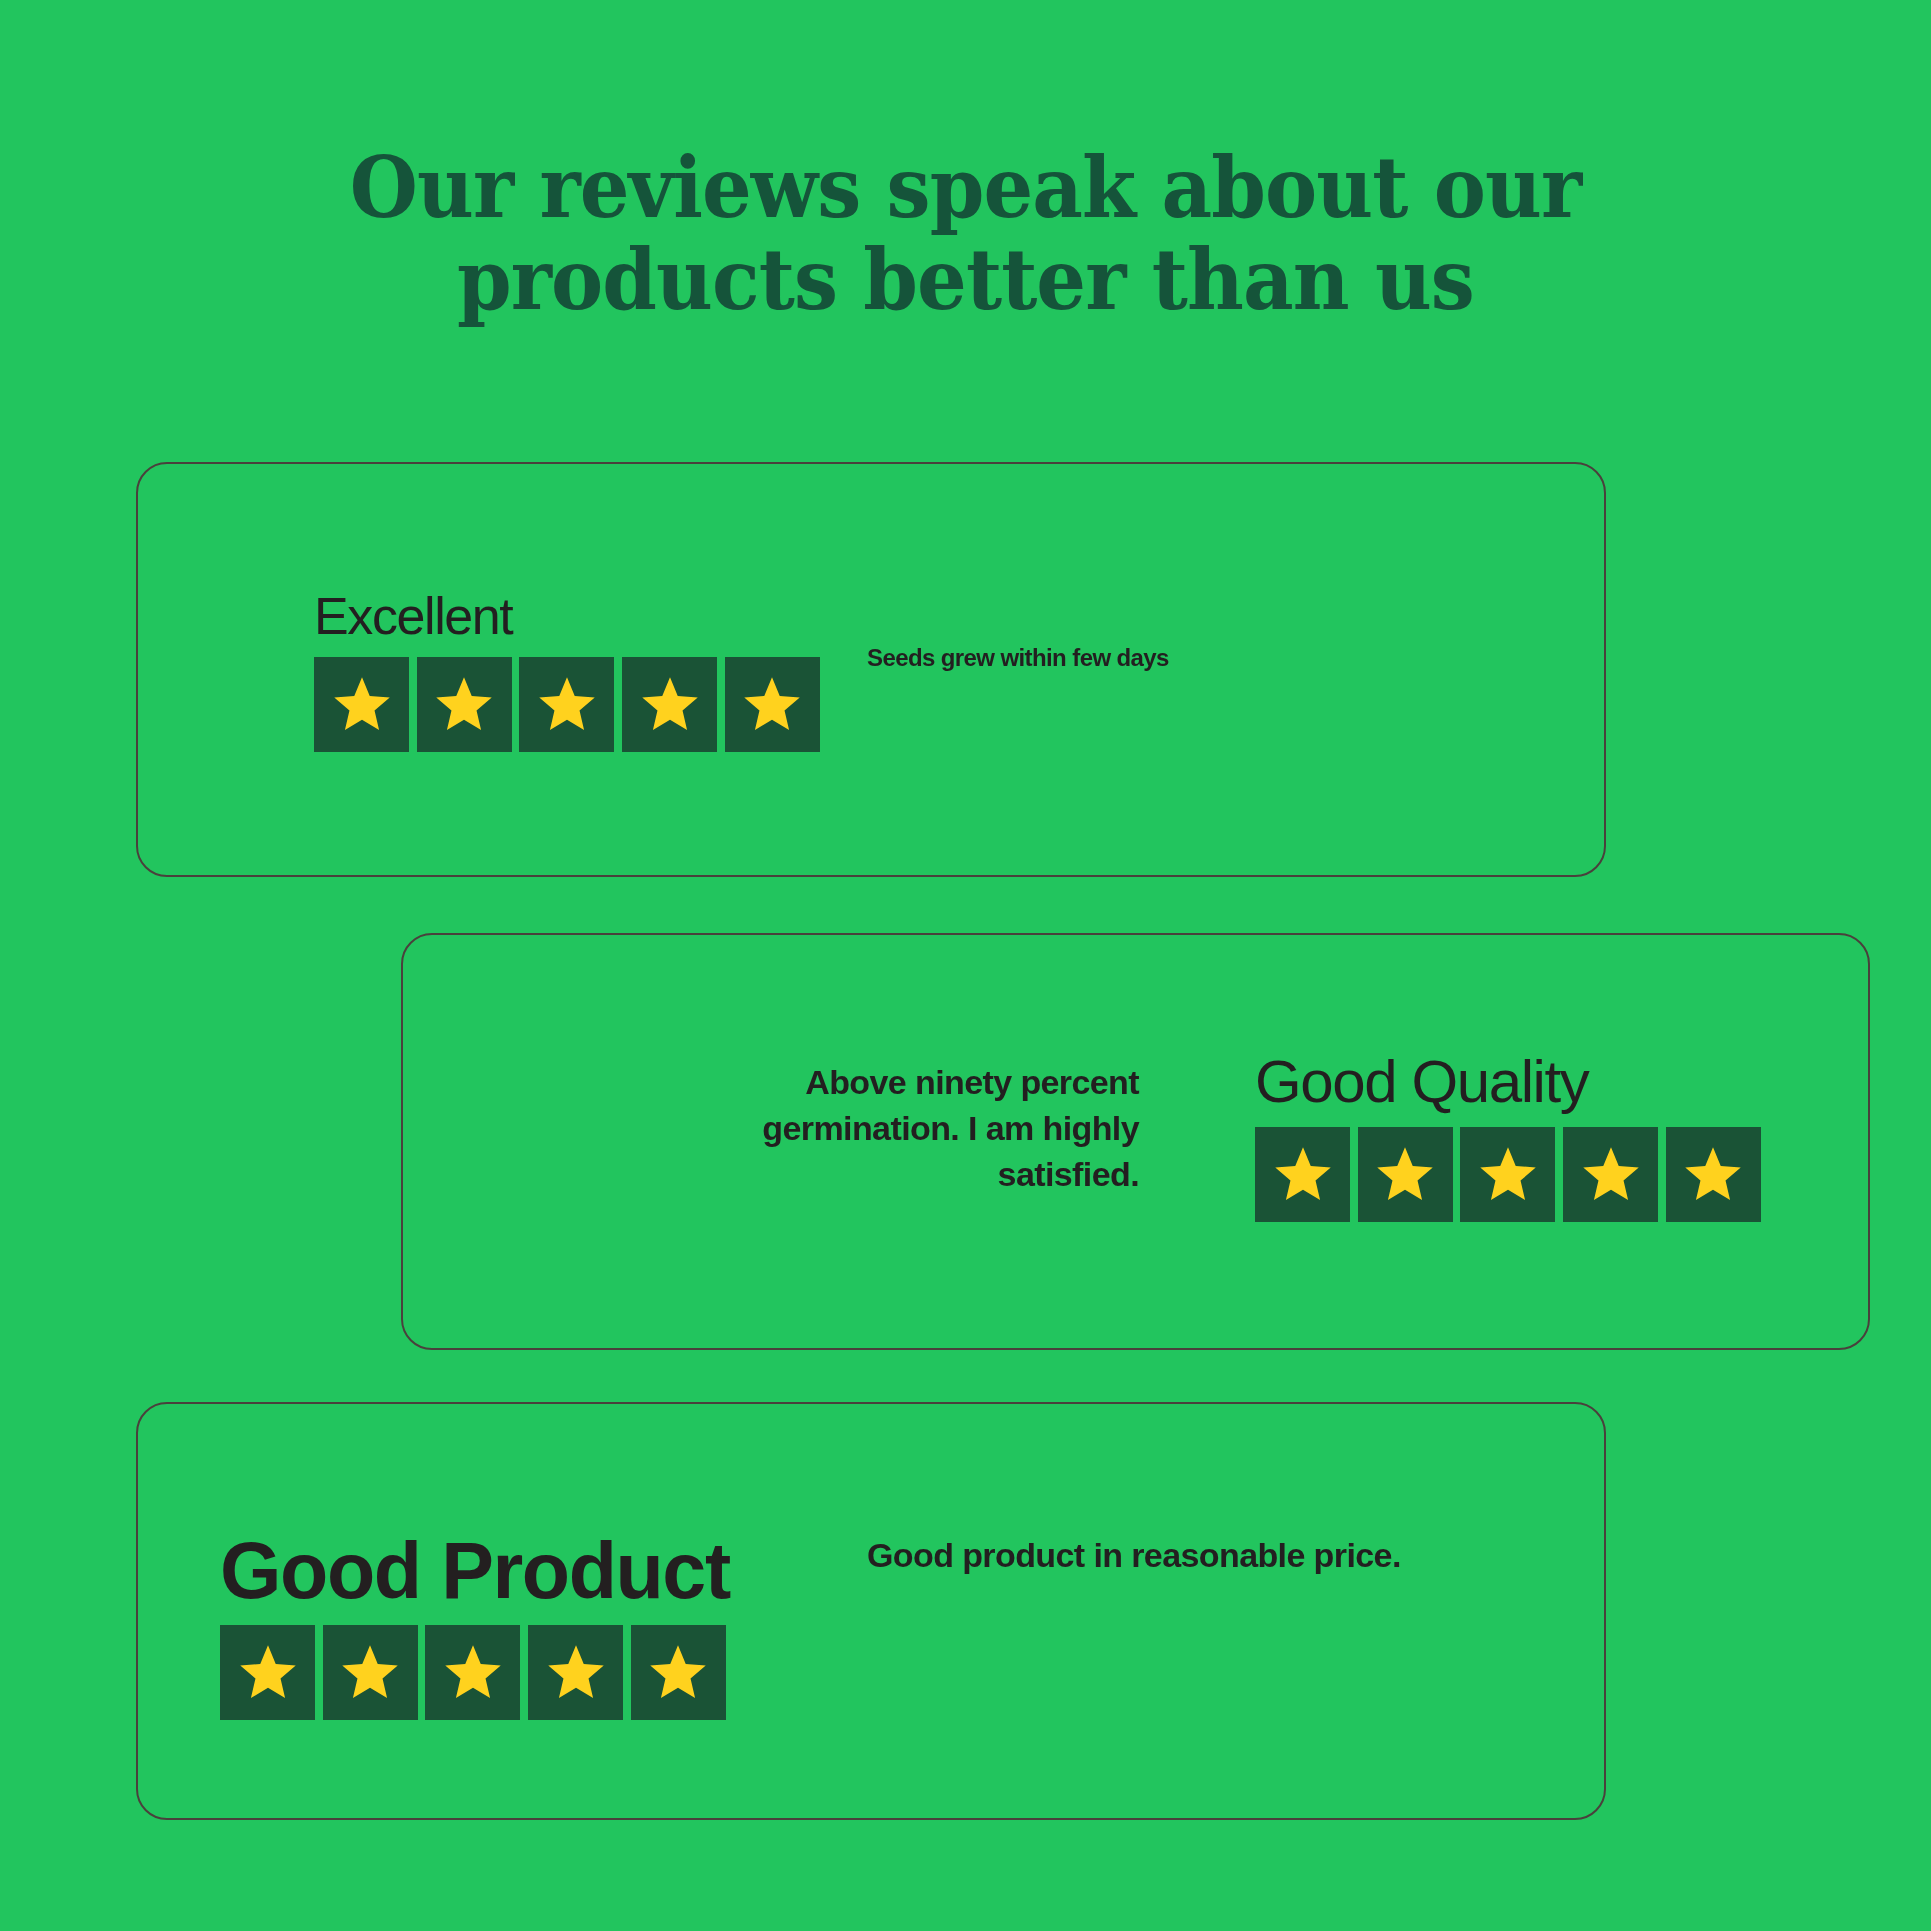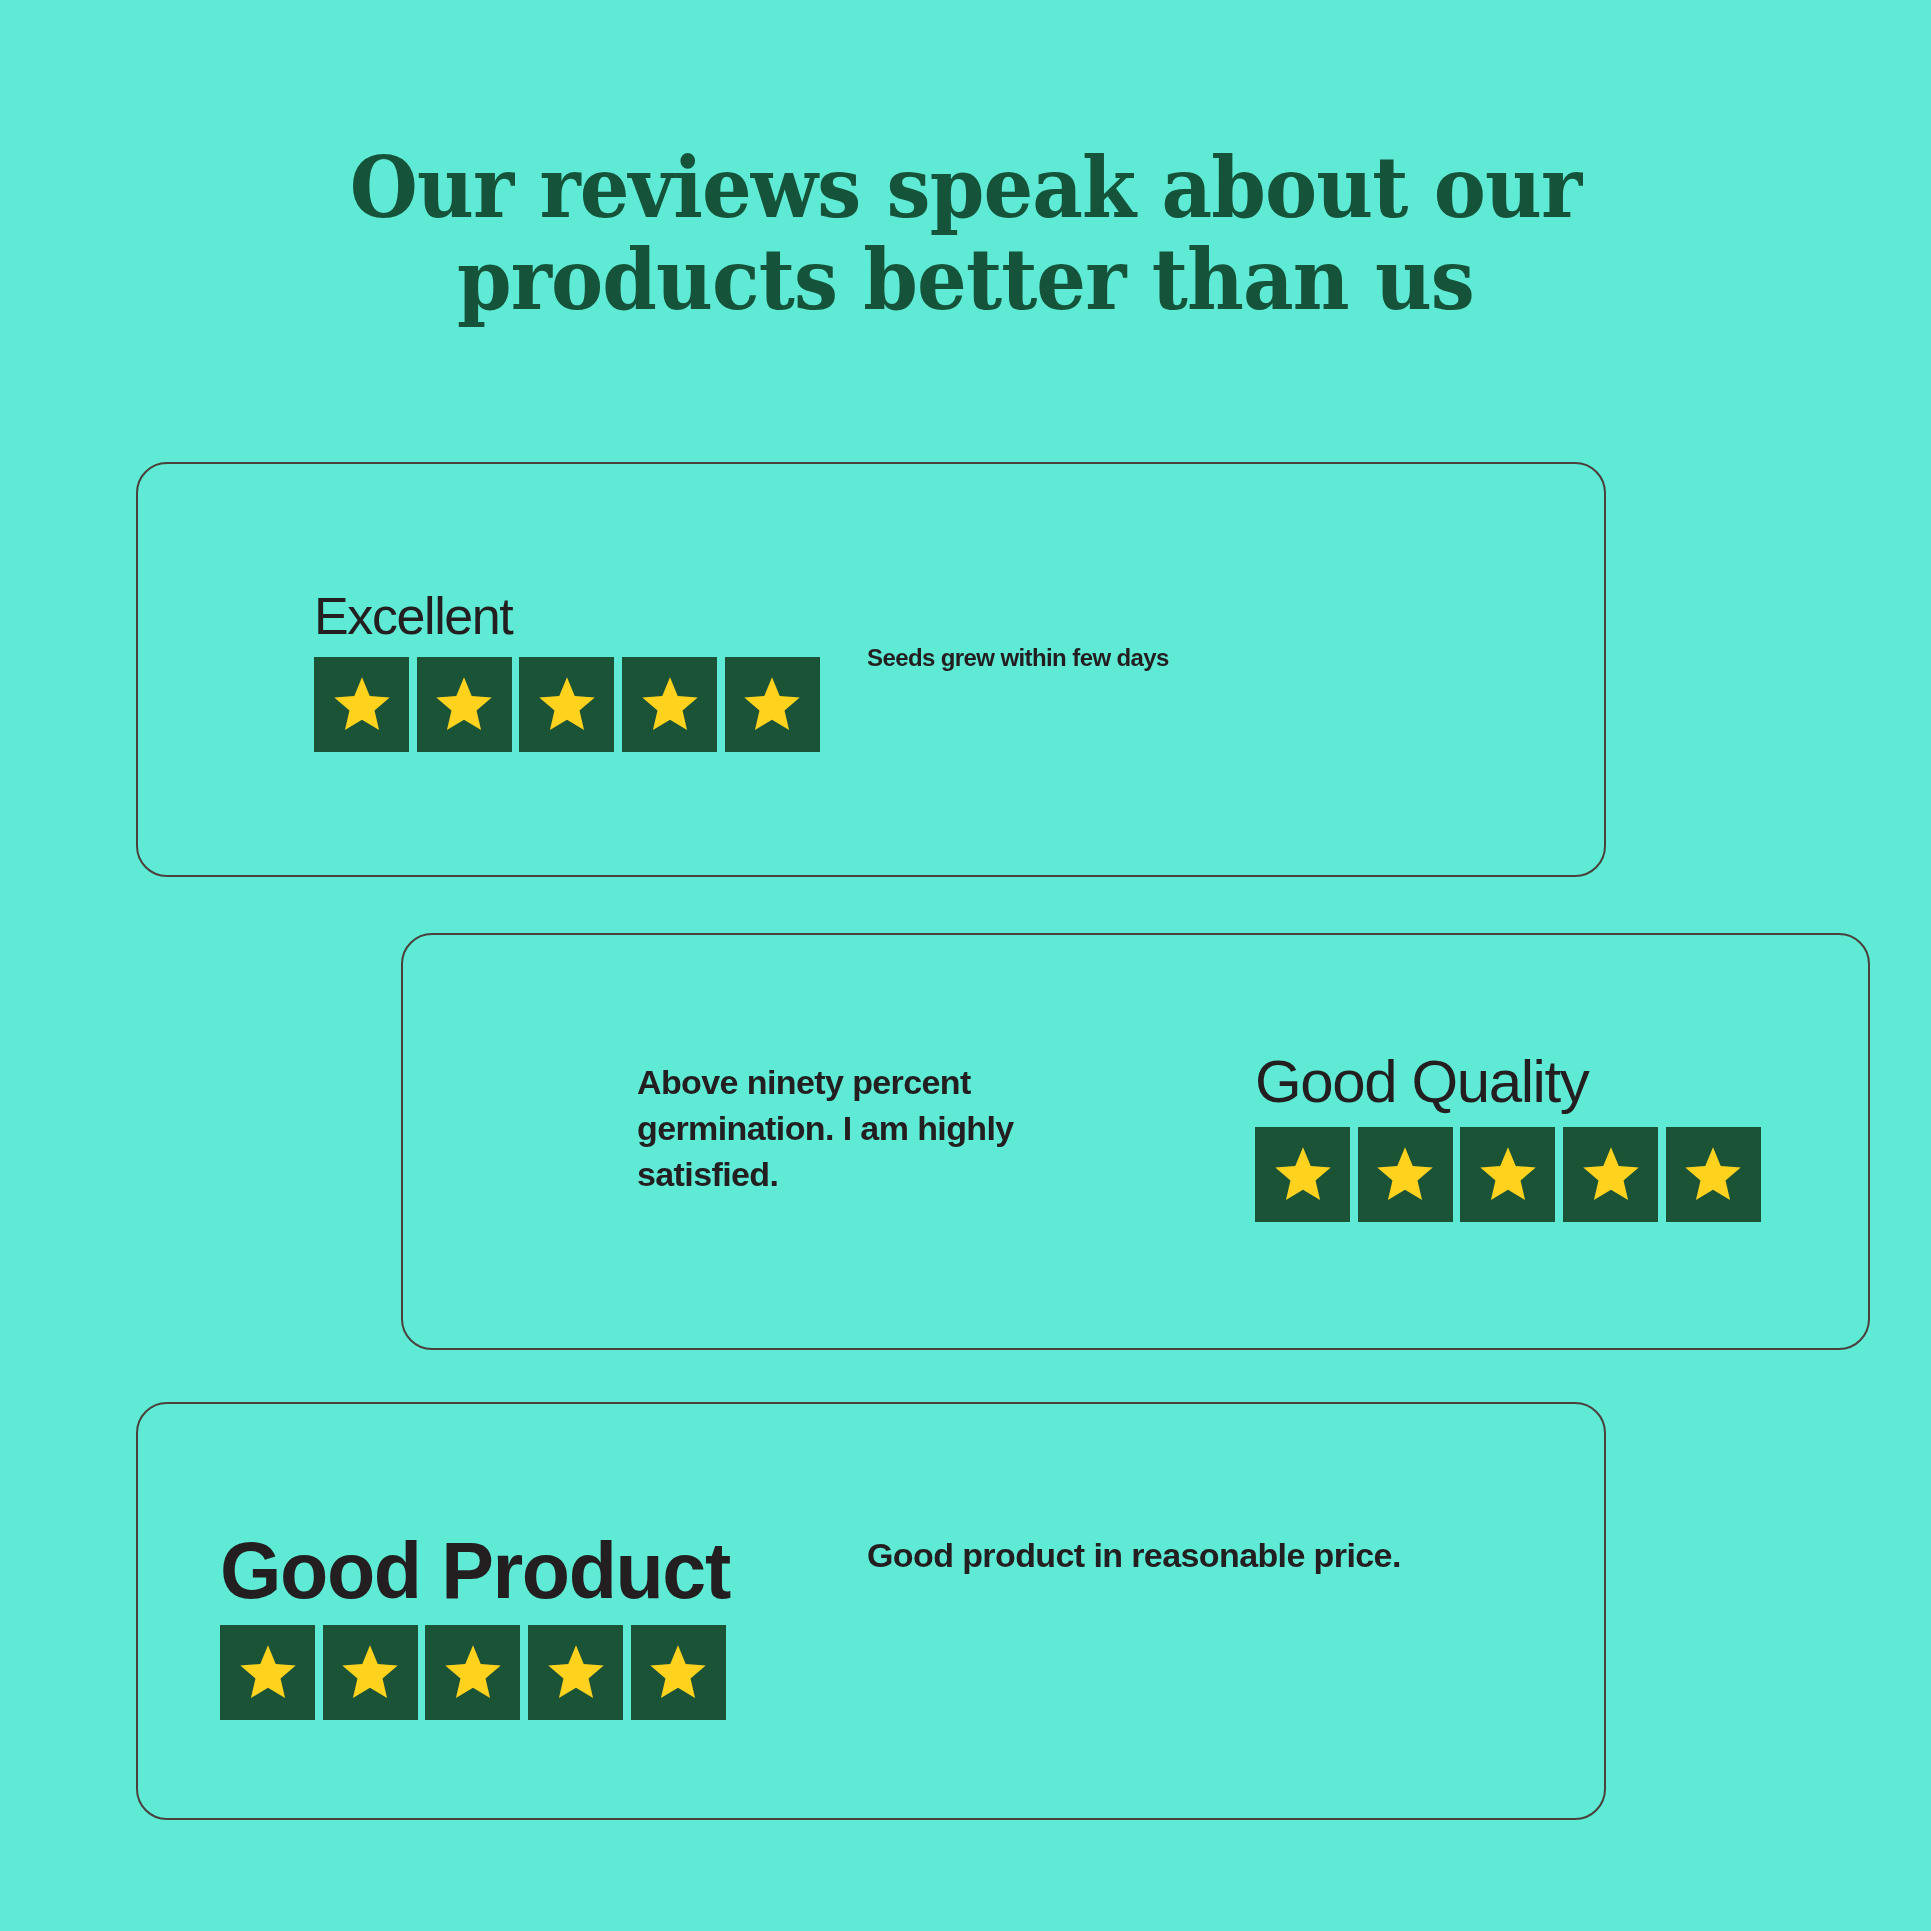--- a/index.html
+++ b/index.html
@@ -12,21 +12,21 @@
     background: #fdf4f0;
     font-family: "Liberation Sans", sans-serif;
     overflow: hidden;
     position: relative;
   }
 
   .page {
     position: relative;
     width: 1931px;
     height: 1931px;
-    background: #5eead4;
+    background: #22c55e;
   }
 
   
   .headline {
     position: absolute;
     left: 0;
     top: 85px;
     width: 1931px;
     text-align: center;
     color: #15543a;
@@ -95,21 +95,21 @@
   #c1-rating .rating-title { font-size: 52px; margin-top: 16px; }
   #c1-rating .star-box { width: 95px; height: 95px; }
   #c1-review {
     left: 867px; top: 642px; width: 579px;
     font-size: 24px; text-align: left;
   }
 
   
   #c2-review {
     left: 637px; top: 1060px; width: 502px;
-    font-size: 34px; text-align: left;
+    font-size: 34px; text-align: right;
   }
   #c2-rating { left: 1255px; top: 1052px; }
   #c2-rating .rating-title { font-size: 60px; }
   #c2-rating .star-box { width: 95px; height: 95px; }
 
   
   #c3-rating { left: 220px; top: 1531px; }
   #c3-rating .rating-title { font-size: 79px; font-weight: bold; }
   #c3-rating .star-box { width: 95px; height: 95px; }
   #c3-review {

